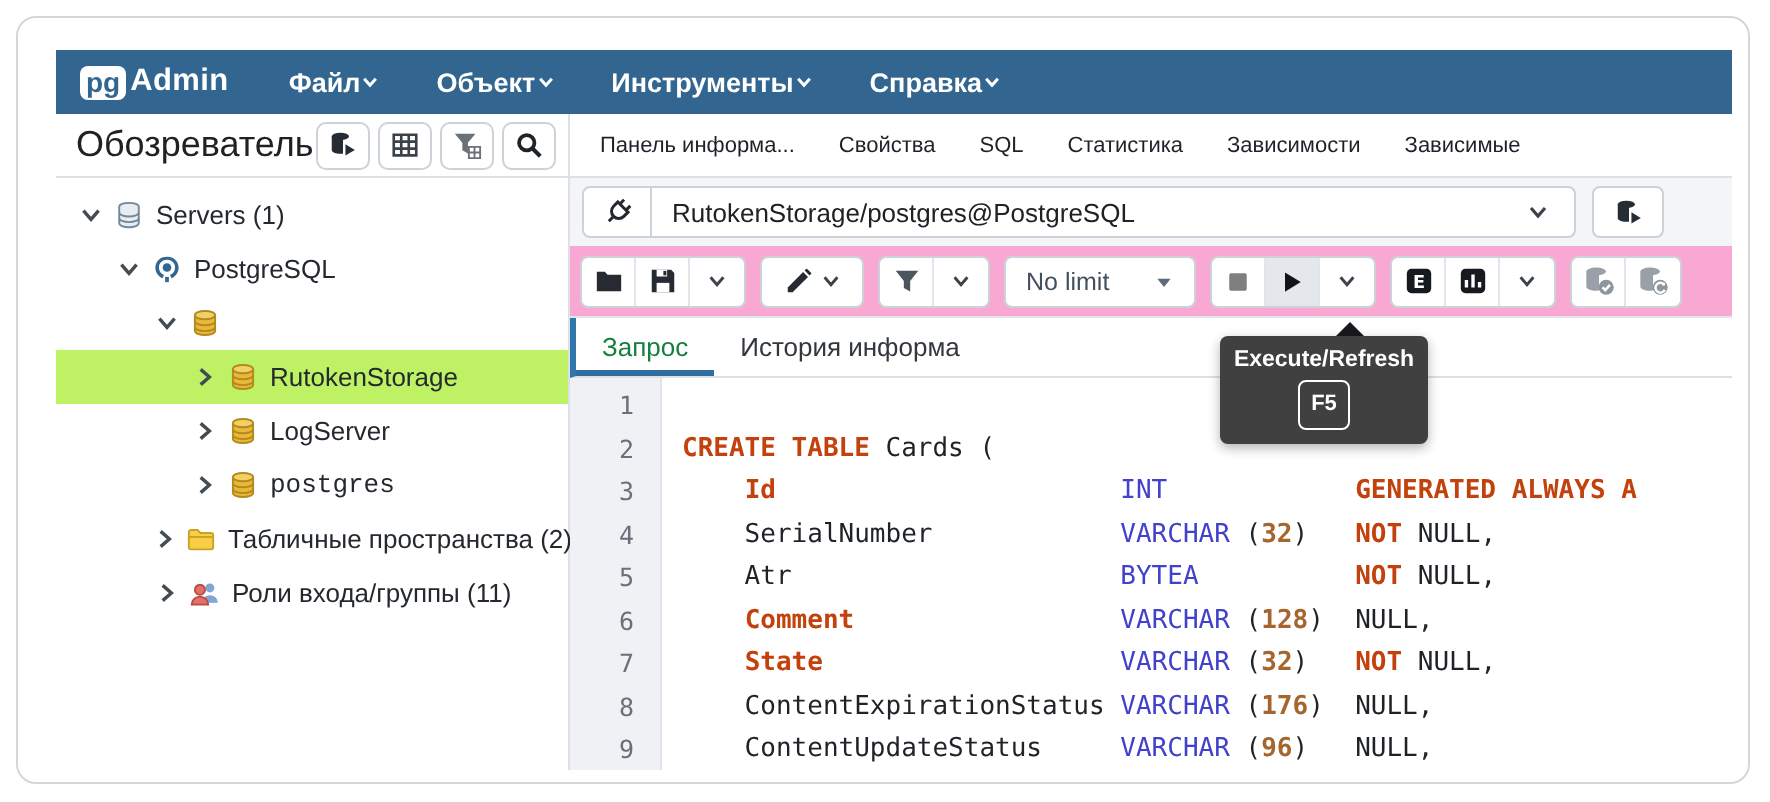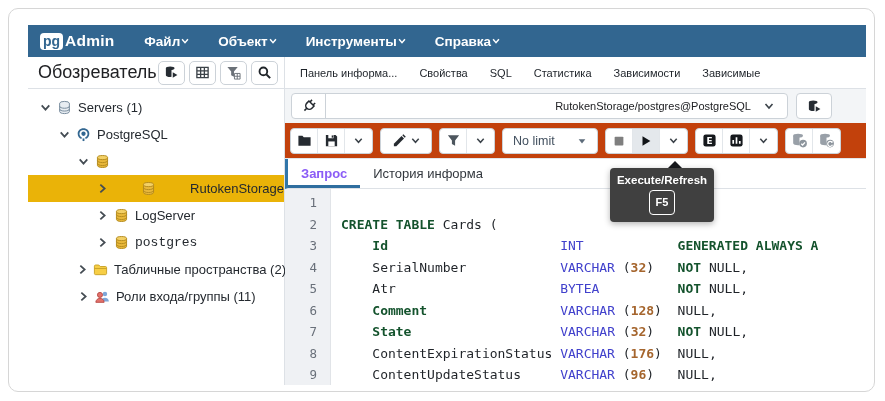--- a/index.html
+++ b/index.html
@@ -26,62 +26,62 @@
   .appbody { display: flex; height: 328px; }
   .sidebar { width: 257px; border-right: 1px solid #dde1e6; display: flex; flex-direction: column; }
   .sidebar-header { height: 32px; border-bottom: 1px solid #dde1e6; display: flex; align-items: center; padding: 0 6px 0 10px; }
   .sidebar-title { font-size: 18px; color: #202124; flex: 1; }
   .sidebar-btns { display: flex; gap: 4px; }
   .icon-btn { width: 27px; height: 24px; border: 1px solid #ccd2d8; border-radius: 5px; background: #fff;
               display: flex; align-items: center; justify-content: center; }
 
   .tree { padding-top: 5px; }
   .tree-row { height: 27px; display: flex; align-items: center; font-size: 13px; color: #24292f; white-space: nowrap; }
-  .tree-row.selected { background: #eab308; justify-content: space-between; }
+  .tree-row.selected { background: #bef264; }
   .tree-chev { width: 14px; display: flex; justify-content: center; margin-right: 4px; }
   .tree-ico { width: 16px; display: flex; justify-content: center; margin-right: 6px; }
 
   
   .main { flex: 1; display: flex; flex-direction: column; min-width: 0; }
   .tabsbar { height: 32px; border-bottom: 1px solid #dde1e6; display: flex; align-items: center; padding-left: 4px; overflow: hidden; }
   .tab { padding: 0 11px; font-size: 11px; color: #1d2228; white-space: nowrap; }
 
   .connrow { height: 34px; background: #f3f5f7; display: flex; align-items: center; padding: 0 6px; }
   .conn-box { flex: 1; height: 26px; background: #fff; border: 1px solid #ccd2d8; border-radius: 4px;
               display: flex; align-items: center; margin-right: 8px; }
   .conn-plug { width: 34px; align-self: stretch; border-right: 1px solid #ccd2d8;
                display: flex; align-items: center; justify-content: center; }
-  .conn-text { flex: 1; padding-left: 10px; font-size: 11px; color: #202124; white-space: nowrap; overflow: hidden; text-align: right; }
+  .conn-text { flex: 1; padding-left: 10px; font-size: 13px; color: #202124; white-space: nowrap; overflow: hidden; }
   .conn-caret { padding: 0 12px; display: flex; }
   .sq-btn { width: 36px; height: 26px; border: 1px solid #ccd2d8; border-radius: 4px; background: #fff;
             display: flex; align-items: center; justify-content: center; }
   .conn-spacer { width: 28px; }
 
-  .toolbar { height: 36px; background: #c2410c; display: flex; align-items: center; padding: 0 5px; gap: 7px; border-bottom: 1px solid #e2e6ea; }
+  .toolbar { height: 36px; background: #f9a8d4; display: flex; align-items: center; padding: 0 5px; gap: 7px; border-bottom: 1px solid #e2e6ea; }
   .btn-group { display: flex; border: 1px solid #ccd2d8; border-radius: 4px; background: #fff; height: 26px; overflow: hidden; }
   .tbtn { min-width: 27px; padding: 0 2px; display: flex; align-items: center; justify-content: center; border-right: 1px solid #e2e6ea; }
   .tbtn:last-child { border-right: none; }
   .tbtn.hovered { background: #e4e8ec; }
   .tbtn.wide { min-width: 50px; gap: 3px; }
   .limit-select { height: 26px; width: 96px; border: 1px solid #ccd2d8; border-radius: 4px; background: #fff;
                   display: flex; align-items: center; justify-content: space-between; padding: 0 10px;
                   font-size: 12.5px; color: #42505f; }
 
   .qtabs { height: 30px; border-bottom: 1px solid #dde1e6; border-left: 3px solid #3176a9;
            display: flex; align-items: stretch; }
   .qtab { font-size: 13px; color: #32373d; display: flex; align-items: center; padding: 0 13px; position: relative; }
-  .qtab.active { color: #8b5cf6; font-weight: bold; }
+  .qtab.active { color: #15803d; }
   .qtab.active::after { content: ""; position: absolute; left: 0; right: 0; bottom: 0; height: 3px; background: #2f6e9f; }
 
   .editor { flex: 1; display: flex; font-family: "DejaVu Sans Mono", monospace; font-size: 13px; background: #fff; overflow: hidden; }
   .gutter { width: 46px; background: #eff1f4; border-right: 1px solid #e1e4e8; padding-top: 3px; }
   .gutter .ln { height: 21.5px; line-height: 21.5px; text-align: right; padding-right: 13px; font-size: 12.5px; color: #69707a; }
   .code { flex: 1; padding: 3px 0 0 10px; white-space: pre; overflow: hidden; }
   .code .line { height: 21.5px; line-height: 21.5px; color: #1f2328; }
-  .tok-kw { color: #14532d; font-weight: bold; }
+  .tok-kw { color: #c2410c; font-weight: bold; }
   .tok-ty { color: #4141cc; }
   .tok-num { color: #a5652d; font-weight: bold; }
   .tok-pl { color: #1f2328; }
 
   
   .tooltip { position: absolute; left: 582px; top: 136px; width: 104px; z-index: 50; }
   .tooltip-arrow { width: 0; height: 0; margin-left: 58px;
                    border-left: 7px solid transparent; border-right: 7px solid transparent; border-bottom: 7px solid #17191d; }
   .tooltip-body { background: #404040; border-radius: 4px; color: #fff; text-align: center; padding: 6px 6px 7px;
                   box-shadow: 0 2px 6px rgba(0,0,0,.3); }

